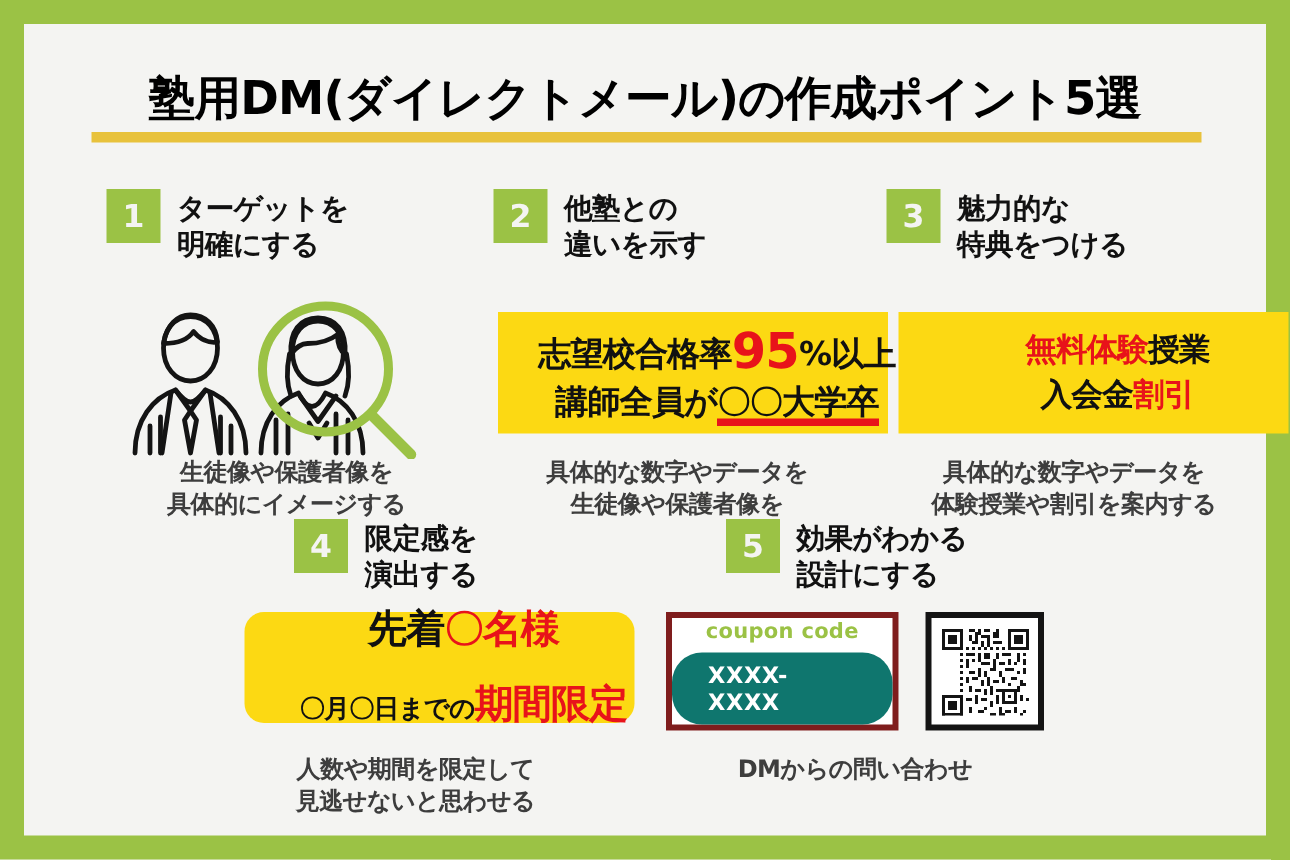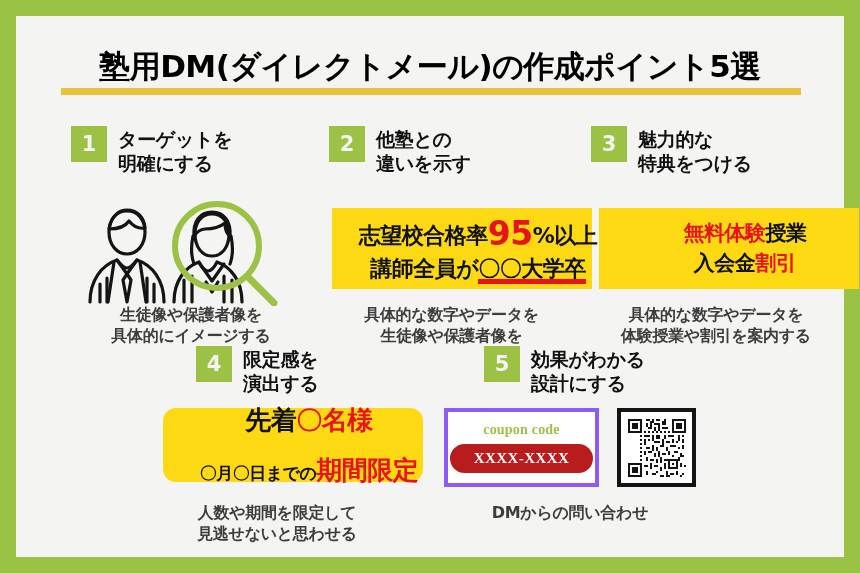--- a/index.html
+++ b/index.html
@@ -118,37 +118,36 @@
     height: 5px;
     background: #E8131A;
   }
 
   
   .illus { position: absolute; }
 
   
   .coupon-box {
     background: #FFFFFF;
-    border: 4px solid #8b5cf6;
+    border: 4px solid #7f1d1d;
     box-sizing: border-box;
     display: flex;
     flex-direction: column;
     align-items: center;
     justify-content: center;
-    font-family: Liberation Serif, serif;
   }
   .coupon-label {
     color: #9BC245;
     font-size: 14px;
     font-weight: 700;
     letter-spacing: 0.2px;
     margin-bottom: 6px;
   }
   .coupon-pill {
-    background: #b91c1c;
+    background: #0f766e;
     color: #FFFFFF;
     font-size: 15px;
     font-weight: 700;
     border-radius: 20px;
     padding: 6px 24px;
     letter-spacing: 0.4px;
   }
   .qr-box {
     background: #FFFFFF;
     border: 4px solid #141414;

